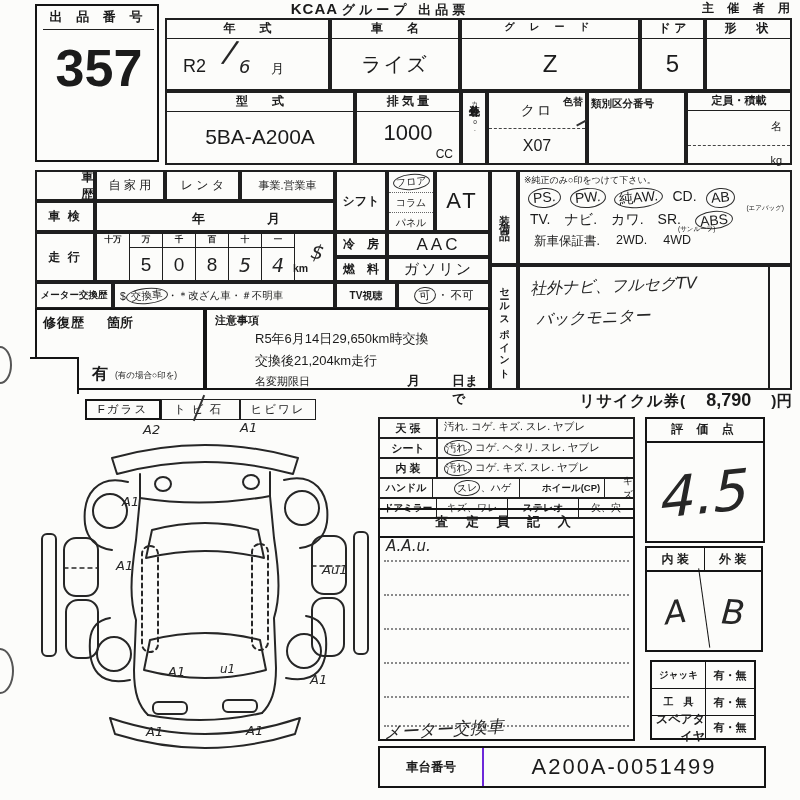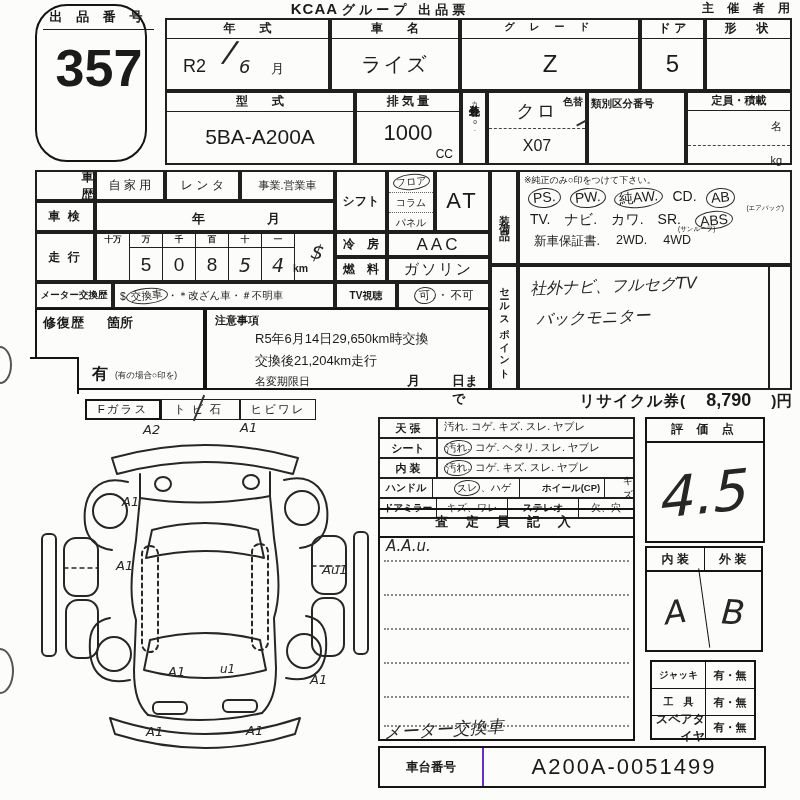--- a/index.html
+++ b/index.html
@@ -24,21 +24,21 @@
 <body>
 
 <div id="sheet">
 
   <div class="abs" style="left:225px;top:0;width:310px;text-align:center;font-size:13px;">
     <span class="hd" style="font-size:15px;letter-spacing:1px;">KCAA</span>
     <span class="hd" style="letter-spacing:4px;">グループ 出品票</span>
   </div>
   <div class="abs hd" style="left:650px;top:0;width:145px;font-size:12px;letter-spacing:5px;text-align:right;">主 催 者 用</div>
 
-  <div class="abs bd25" style="left:35px;top:4px;width:112px;height:158px;border-radius:32px;">
+  <div class="abs bd25" style="left:35px;top:4px;width:124px;height:158px;">
     <div class="abs hd bdb" style="left:6px;top:2px;width:111px;height:22px;text-align:center;font-size:13px;letter-spacing:5px;">出 品 番 号</div>
     <div class="abs" style="left:0;top:32px;width:124px;text-align:center;font-size:52px;font-weight:600;">357</div>
   </div>
 
   <div class="abs bd" style="left:165px;top:18px;width:165px;height:73px;">
     <div class="bdb hd" style="height:18px;text-align:center;font-size:12px;">年　　式</div>
     <span class="abs" style="left:16px;top:36px;font-size:18px;">R2</span>
     <span class="abs hw" style="left:58px;top:14px;font-size:30px;transform:rotate(8deg);">/</span>
     <span class="abs hw" style="left:72px;top:36px;font-size:18px;">6</span>
     <span class="abs" style="left:104px;top:40px;font-size:13px;">月</span>
@@ -67,21 +67,21 @@
     <div class="bdb hd" style="height:18px;text-align:center;font-size:12px;">排 気 量</div>
     <div style="text-align:center;font-size:22px;margin-top:8px;">1000</div>
     <div class="abs" style="right:6px;bottom:2px;font-size:12px;">CC</div>
   </div>
   <div class="abs bd" style="left:461px;top:91px;width:26px;height:74px;">
     <div class="vtx" style="margin:3px auto 0;font-size:11px;font-weight:bold;">外装色</div>
     <div class="vtx" style="margin:0 auto;font-size:6.5px;">カラーNo.</div>
   </div>
   <div class="abs bd" style="left:487px;top:91px;width:100px;height:74px;">
     <div class="dashb" style="height:35px;position:relative;">
-      <div class="ctr" style="height:35px;font-size:18px;letter-spacing:2px;">クロ</div>
+      <div class="ctr" style="height:35px;font-size:14px;letter-spacing:2px;">クロ</div>
       <span class="abs hd" style="right:2px;top:2px;font-size:10px;">色替</span>
     </div>
     <div class="ctr" style="height:34px;font-size:16px;">X07</div>
   </div>
   <div class="abs bd" style="left:587px;top:91px;width:99px;height:74px;">
     <div class="hd" style="font-size:10.5px;padding:4px 2px 0;">類別区分番号</div>
   </div>
   <div class="abs bd" style="left:686px;top:91px;width:106px;height:74px;">
     <div class="bdb hd" style="height:17px;text-align:center;font-size:11px;">定員・積載</div>
     <div class="dashb" style="height:26px;text-align:right;padding:8px 8px 0 0;font-size:11px;">名</div>

